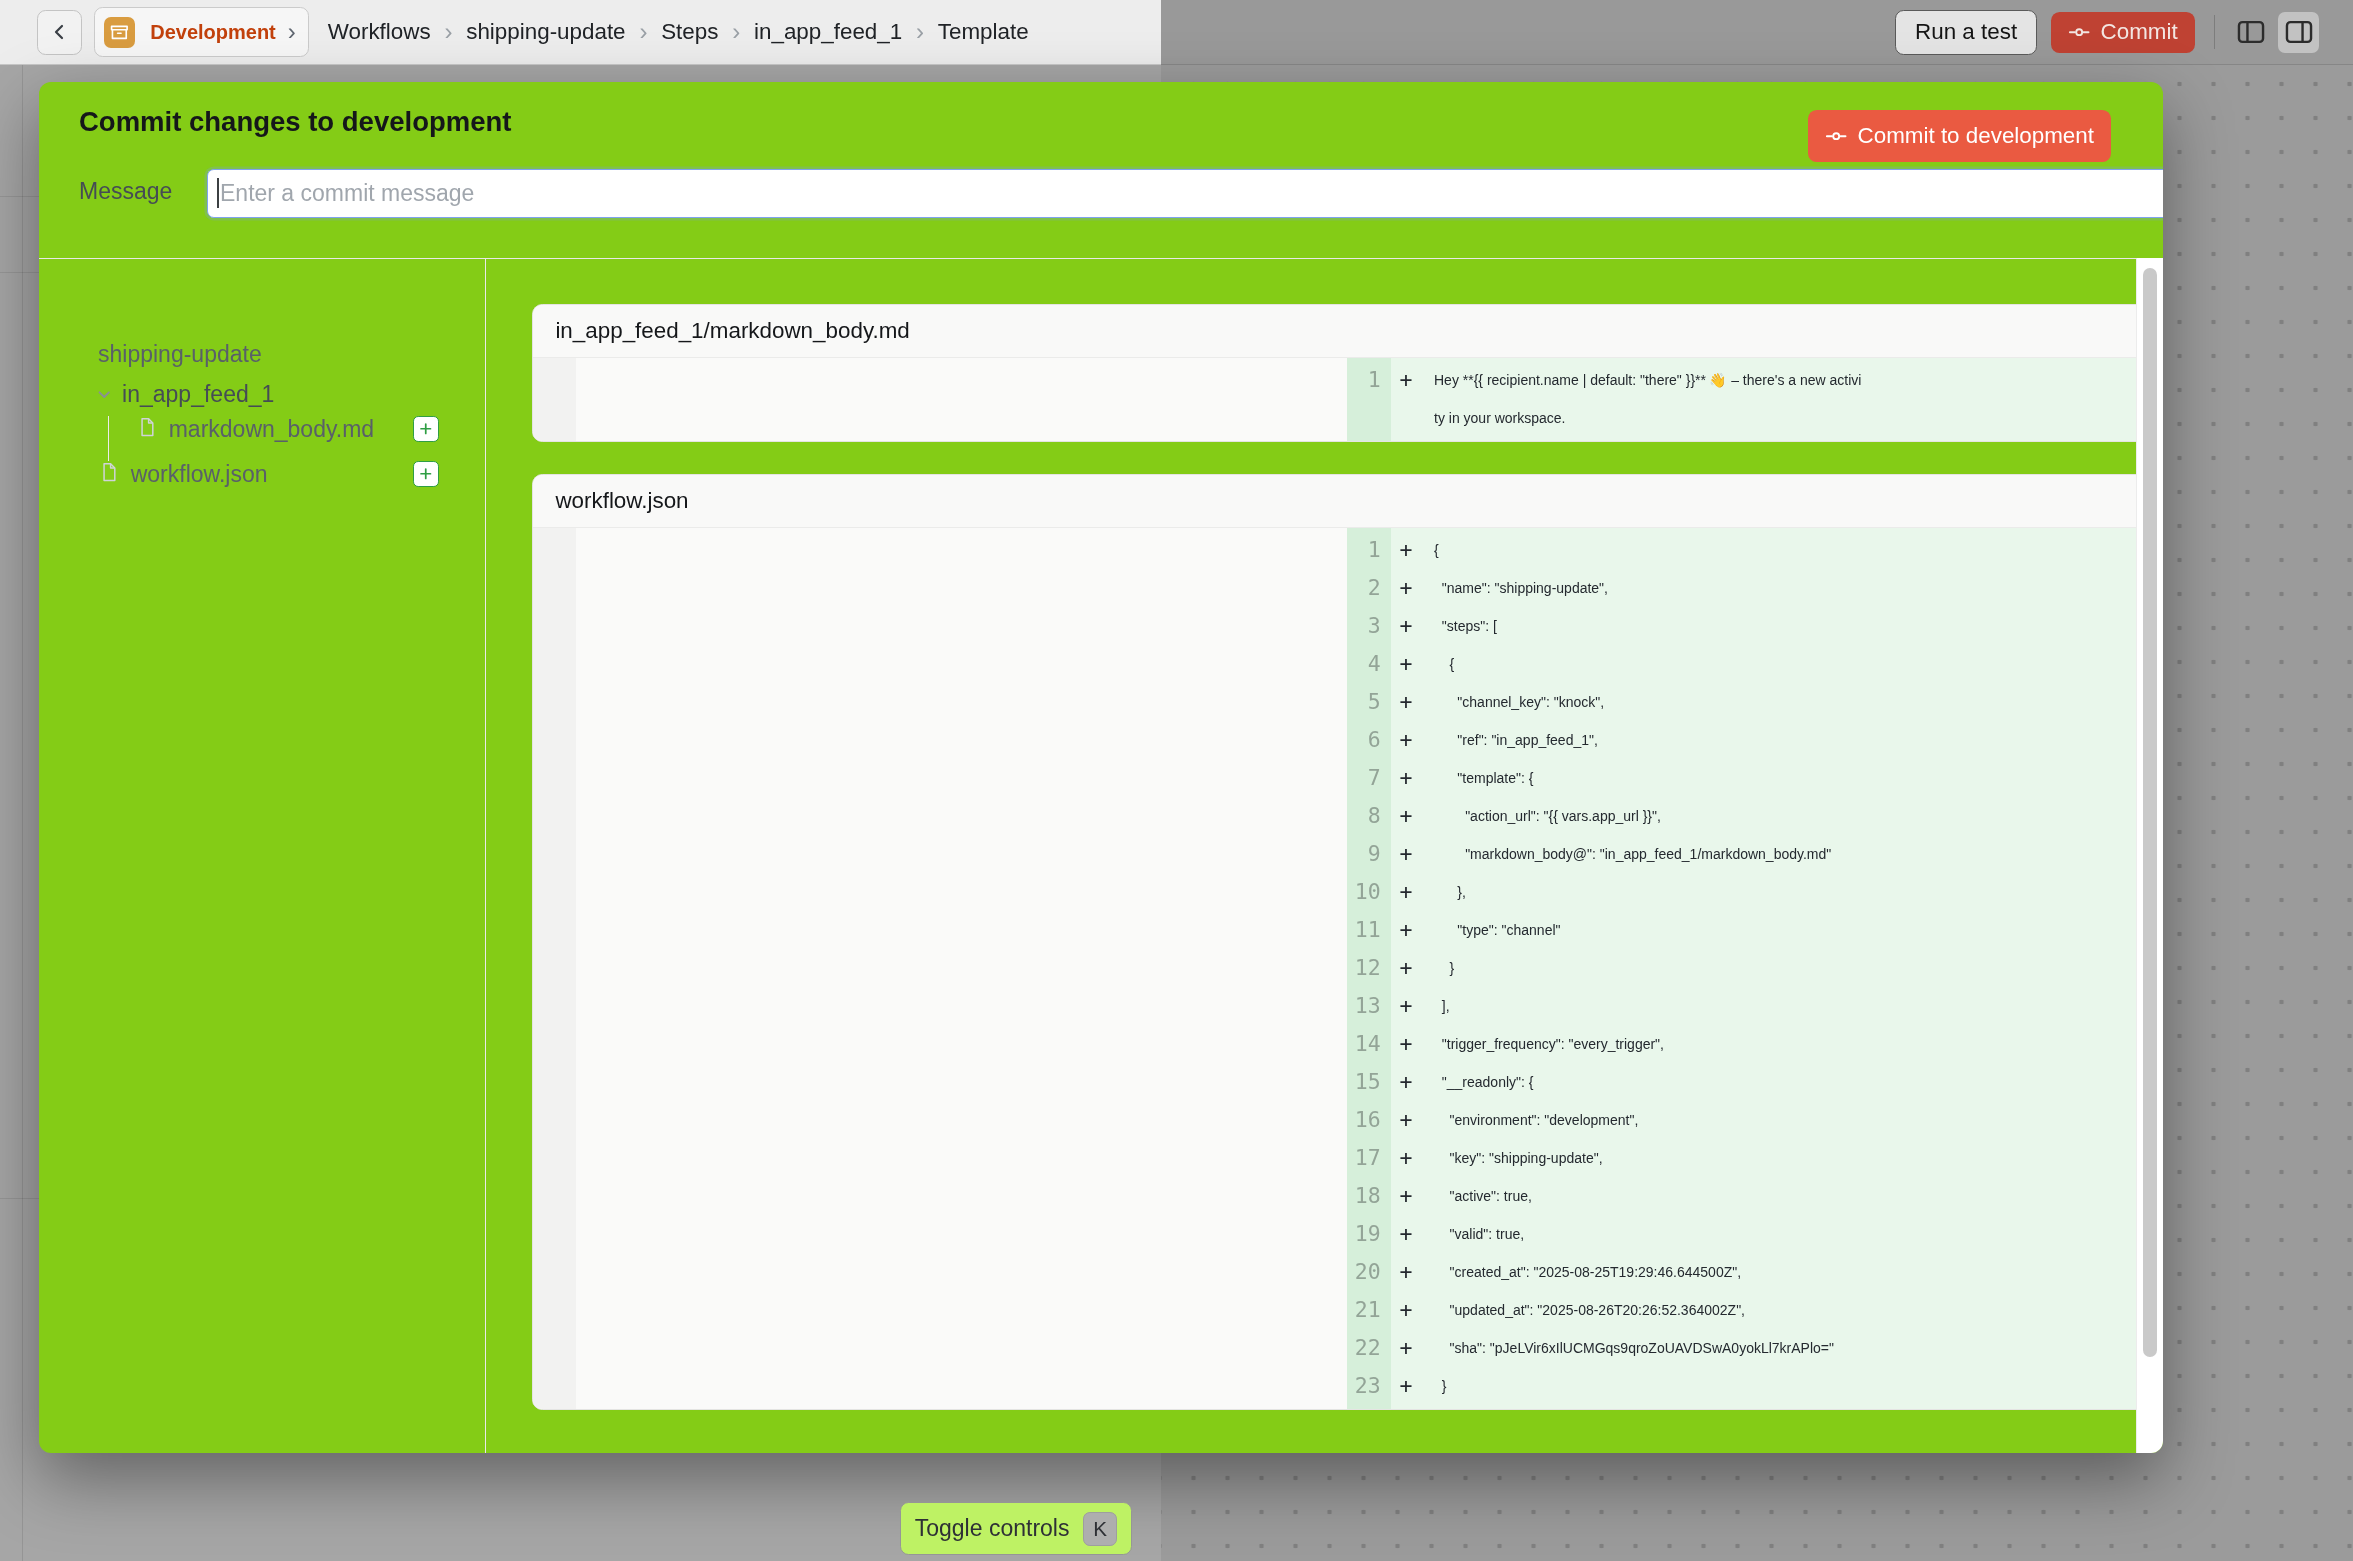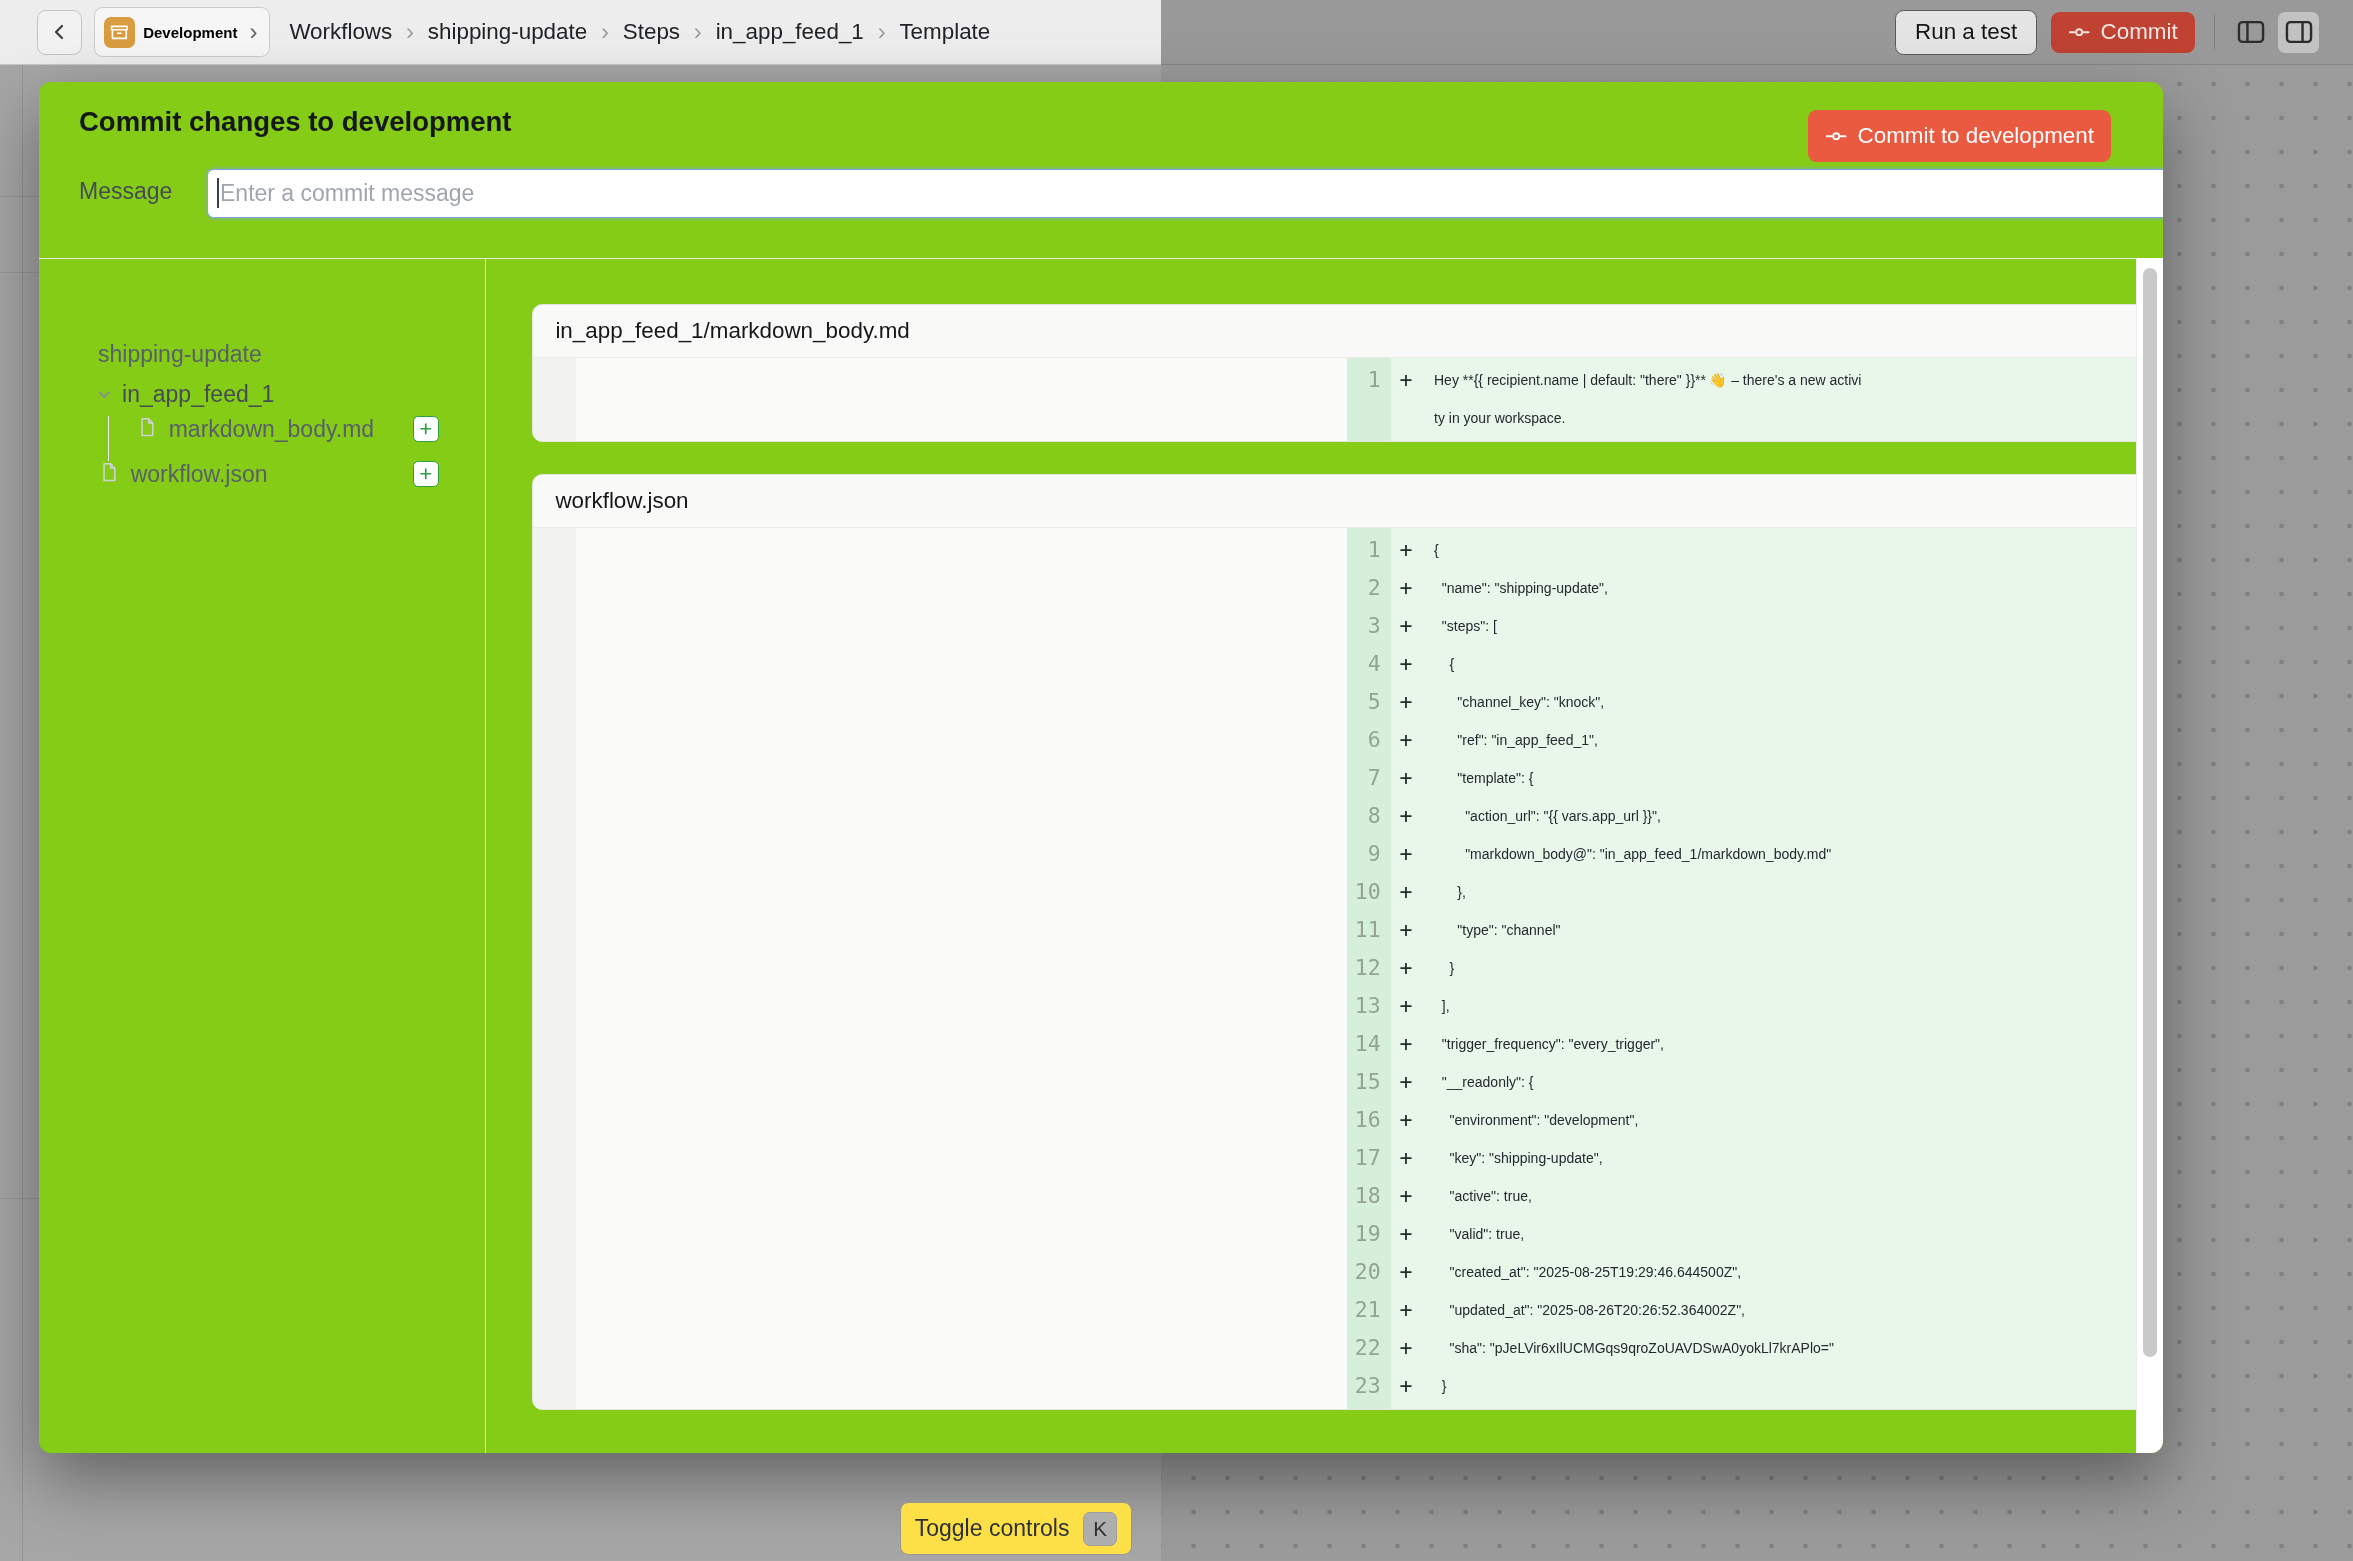--- a/index.html
+++ b/index.html
@@ -21,21 +21,21 @@
     border-bottom:0.9px solid #c6c6c6; display:flex; align-items:center; }
   #topbar-right { left:1161px; top:0; width:1192px; height:65px; background:#999999;
     border-bottom:0.9px solid #868686; display:flex; align-items:center; justify-content:flex-end;
     padding-right:34px; }
   .back-btn { margin-left:37px; width:45px; height:45px; border:1.3px solid #c4c4c4;
     border-radius:8.6px; background:#f2f2f2; display:flex; align-items:center; justify-content:center; }
   .env-chip { margin-left:12px; height:50px; border:1.3px solid #cbcbcb; border-radius:8.6px;
     background:#f6f6f6; display:flex; align-items:center; padding:0 12px 0 8.6px; gap:8.6px; }
   .env-icon { width:31px; height:31px; border-radius:6.9px; background:#d99c40;
     display:flex; align-items:center; justify-content:center; }
-  .env-label { font-size:15px; font-weight:600; color:#000000; }
+  .env-label { font-size:20px; font-weight:600; color:#c2410c;margin-left:7px; }
   .env-sep { font-size:24px; color:#5f6670; margin-left:3.4px; }
   #crumbs { display:flex; align-items:center; margin-left:19px; }
   .crumb { display:flex; align-items:center; }
   .crumb-label { font-size:22.4px; font-weight:500; color:#202327; }
   .crumb:last-child .crumb-sep2 { display:none; }
   .crumb-sep2 { font-size:24px; color:#9aa0a6; margin:0 13.8px; }
   .run-test-btn { height:45px; border:1.3px solid #5a5a5a; border-radius:8.6px; background:#e4e4e4;
     color:#151515; font-size:22.4px; font-weight:500; display:flex; align-items:center; padding:0 19px; }
   .commit-btn-top { height:41px; margin-left:13.8px; border-radius:8.6px; background:#bf4233;
     color:#f3e6e2; font-size:22.4px; font-weight:500; display:flex; align-items:center; gap:10.3px; padding:0 17px; }
@@ -92,21 +92,21 @@
   .sign { width:43px; padding-left:8.6px; flex:none; font-family:"DejaVu Sans Mono", monospace;
     font-size:21.5px; line-height:38px; color:#24292f; }
   .txt { width:55ch; font-family:Liberation Sans, sans-serif; font-size:14px; line-height:38px;
     color:#24292f; white-space:pre-wrap; word-break:break-all; }
 
   #modal-scrollbar { right:0; top:176px; width:27px; height:1195px; background:#ffffff;
     border-left:0.9px solid #ececec; }
   #modal-scroll-thumb { left:6px; top:10.3px; width:13.8px; height:1089px; border-radius:6.9px; background:#c9c9c9; }
 
   
-  #toggle-controls { left:900px; top:1502px; width:232px; height:53px; background:#fde047;
+  #toggle-controls { left:900px; top:1502px; width:232px; height:53px; background:#bef264;
     border:1.7px solid #969696; border-radius:8.6px; display:flex; align-items:center;
     justify-content:center; gap:13.8px; }
   #toggle-controls .lbl { font-size:23px; color:#2e3035; }
   .kbd { width:34px; height:34px; border:1.7px solid #9e9e9e; border-radius:6.9px; background:#aeaeae;
     display:flex; align-items:center; justify-content:center; font-size:20.7px; color:#2e3035; }
   svg { display:block; }
 </style>
 </head>
 <body>
 

